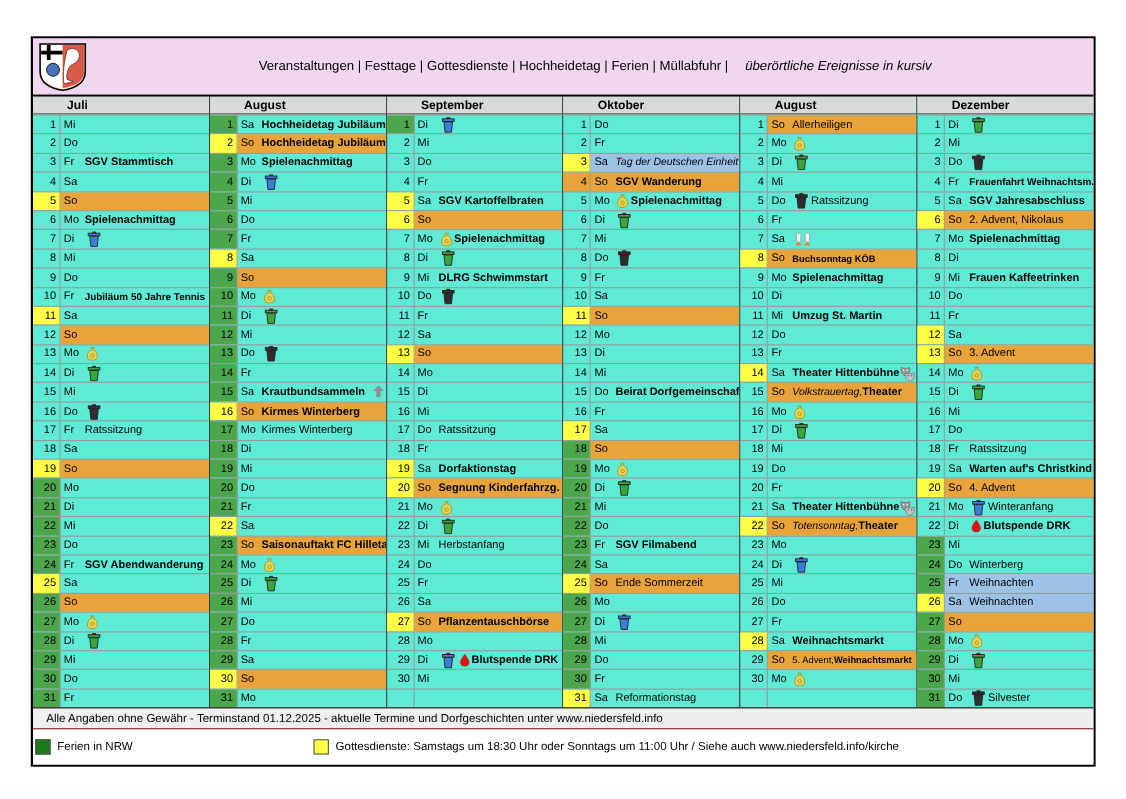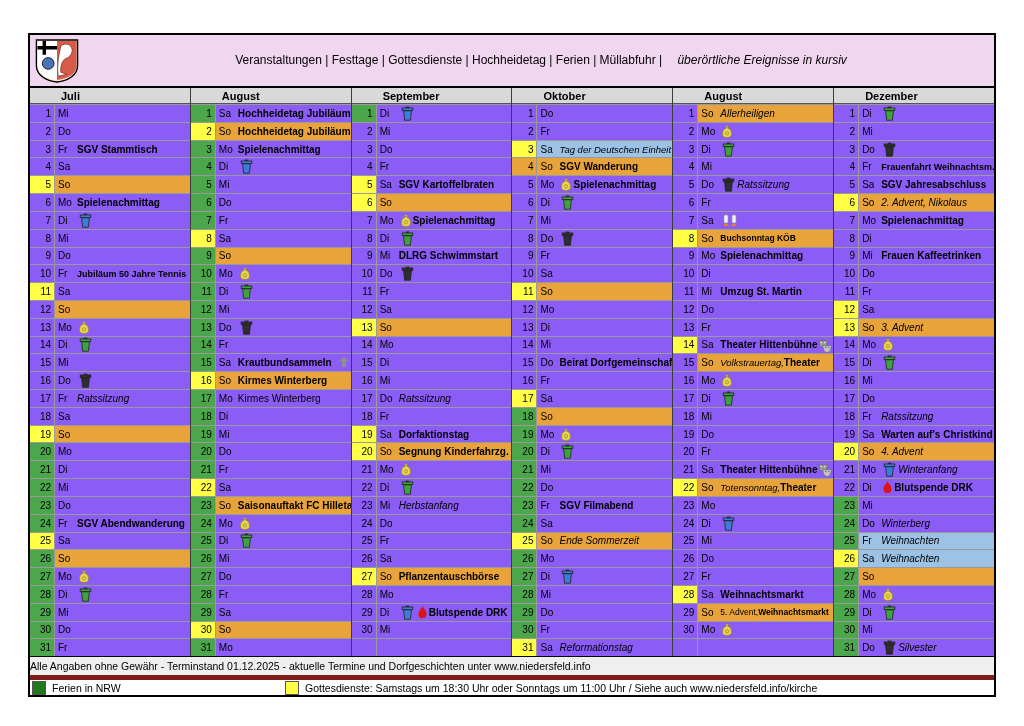--- a/index.html
+++ b/index.html
@@ -6,41 +6,41 @@
   #page{width:1024px;height:726px;position:relative;background:#fff;}
   #sheet{position:absolute;left:28px;top:33px;width:968px;height:664px;border:2px solid #000;box-sizing:border-box;display:flex;flex-direction:column;}
   
   #band{height:53px;display:flex;align-items:center;border-bottom:2px solid #000;box-sizing:border-box;}
   #crest{width:46px;height:45px;margin:0 8px 0 4px;flex:none;}
   #titles{flex:1;text-align:center;line-height:1.25;}
   #title{font-size:16.5px;font-weight:bold;color:#000;}
   #subtitle{font-size:12px;color:#000;}
   #subtitle .it{font-style:italic;margin-left:12px;}
   
-  #grid{flex:1;display:flex;background:#8b5cf6;}
+  #grid{flex:1;display:flex;background:#5eead4;}
   .month{flex:1;display:flex;flex-direction:column;border-left:1.5px solid #3c3c3c;box-sizing:border-box;min-width:0;}
   .month:first-child{border-left:none;}
   .mh{height:16px;flex:none;background:#d9d9d9;border-bottom:1px solid #555;font-size:11px;font-weight:bold;padding-left:31px;display:flex;align-items:center;box-sizing:border-box;}
   .drow{flex:1;display:flex;border-top:1px solid #9a9a9a;box-sizing:border-box;min-height:0;}
   .drow:first-of-type{border-top:none;}
   .num{width:25px;flex:none;font-size:10px;display:flex;align-items:center;justify-content:flex-end;padding-right:3px;border-right:1px solid #9a9a9a;box-sizing:border-box;}
   .cnt{flex:1;display:flex;align-items:center;font-size:10px;min-width:0;overflow:hidden;position:relative;}
   .wd{width:19px;flex:none;padding-left:3px;}
   .seg{white-space:nowrap;}
   .seg.b{font-weight:bold;}
-  .seg.i{font-style:italic;}
+  .seg.i{}
   .seg.sp{font-size:8.5px;}
   .seg.sb{font-size:8.5px;font-weight:bold;}
   .seg.si{font-style:italic;font-size:9.5px;}
   .seg.sbi{font-weight:bold;font-size:9px;}
   .icn{flex:none;display:flex;align-items:center;margin:0 2px;}
   .ricn{position:absolute;right:1px;top:2px;}
   
-  #foot1{height:19px;flex:none;background:#efefef;border-top:1.5px solid #000;font-size:10.5px;display:flex;align-items:center;padding-left:0;box-sizing:border-box;}
-  #foot2{height:20px;flex:none;border-top:5px solid #7f1d1d;font-size:10.5px;display:flex;box-sizing:border-box;background:#fff;}
+  #foot1{height:19px;flex:none;background:#efefef;border-top:1.5px solid #000;font-size:10.5px;display:flex;align-items:center;padding-left:12px;box-sizing:border-box;}
+  #foot2{height:33px;flex:none;border-top:1px solid #7f1d1d;font-size:10.5px;display:flex;box-sizing:border-box;background:#fff;}
   .sw{width:14px;height:14px;flex:none;border:1px solid #555;box-sizing:border-box;}
   #legend-ferien-label{margin-left:6px;width:215px;}
   #legend-ferien .sw{margin-left:2px;}
 </style>
 </head>
 <body>
 
 <div id="page">
   <div id="sheet">
 

